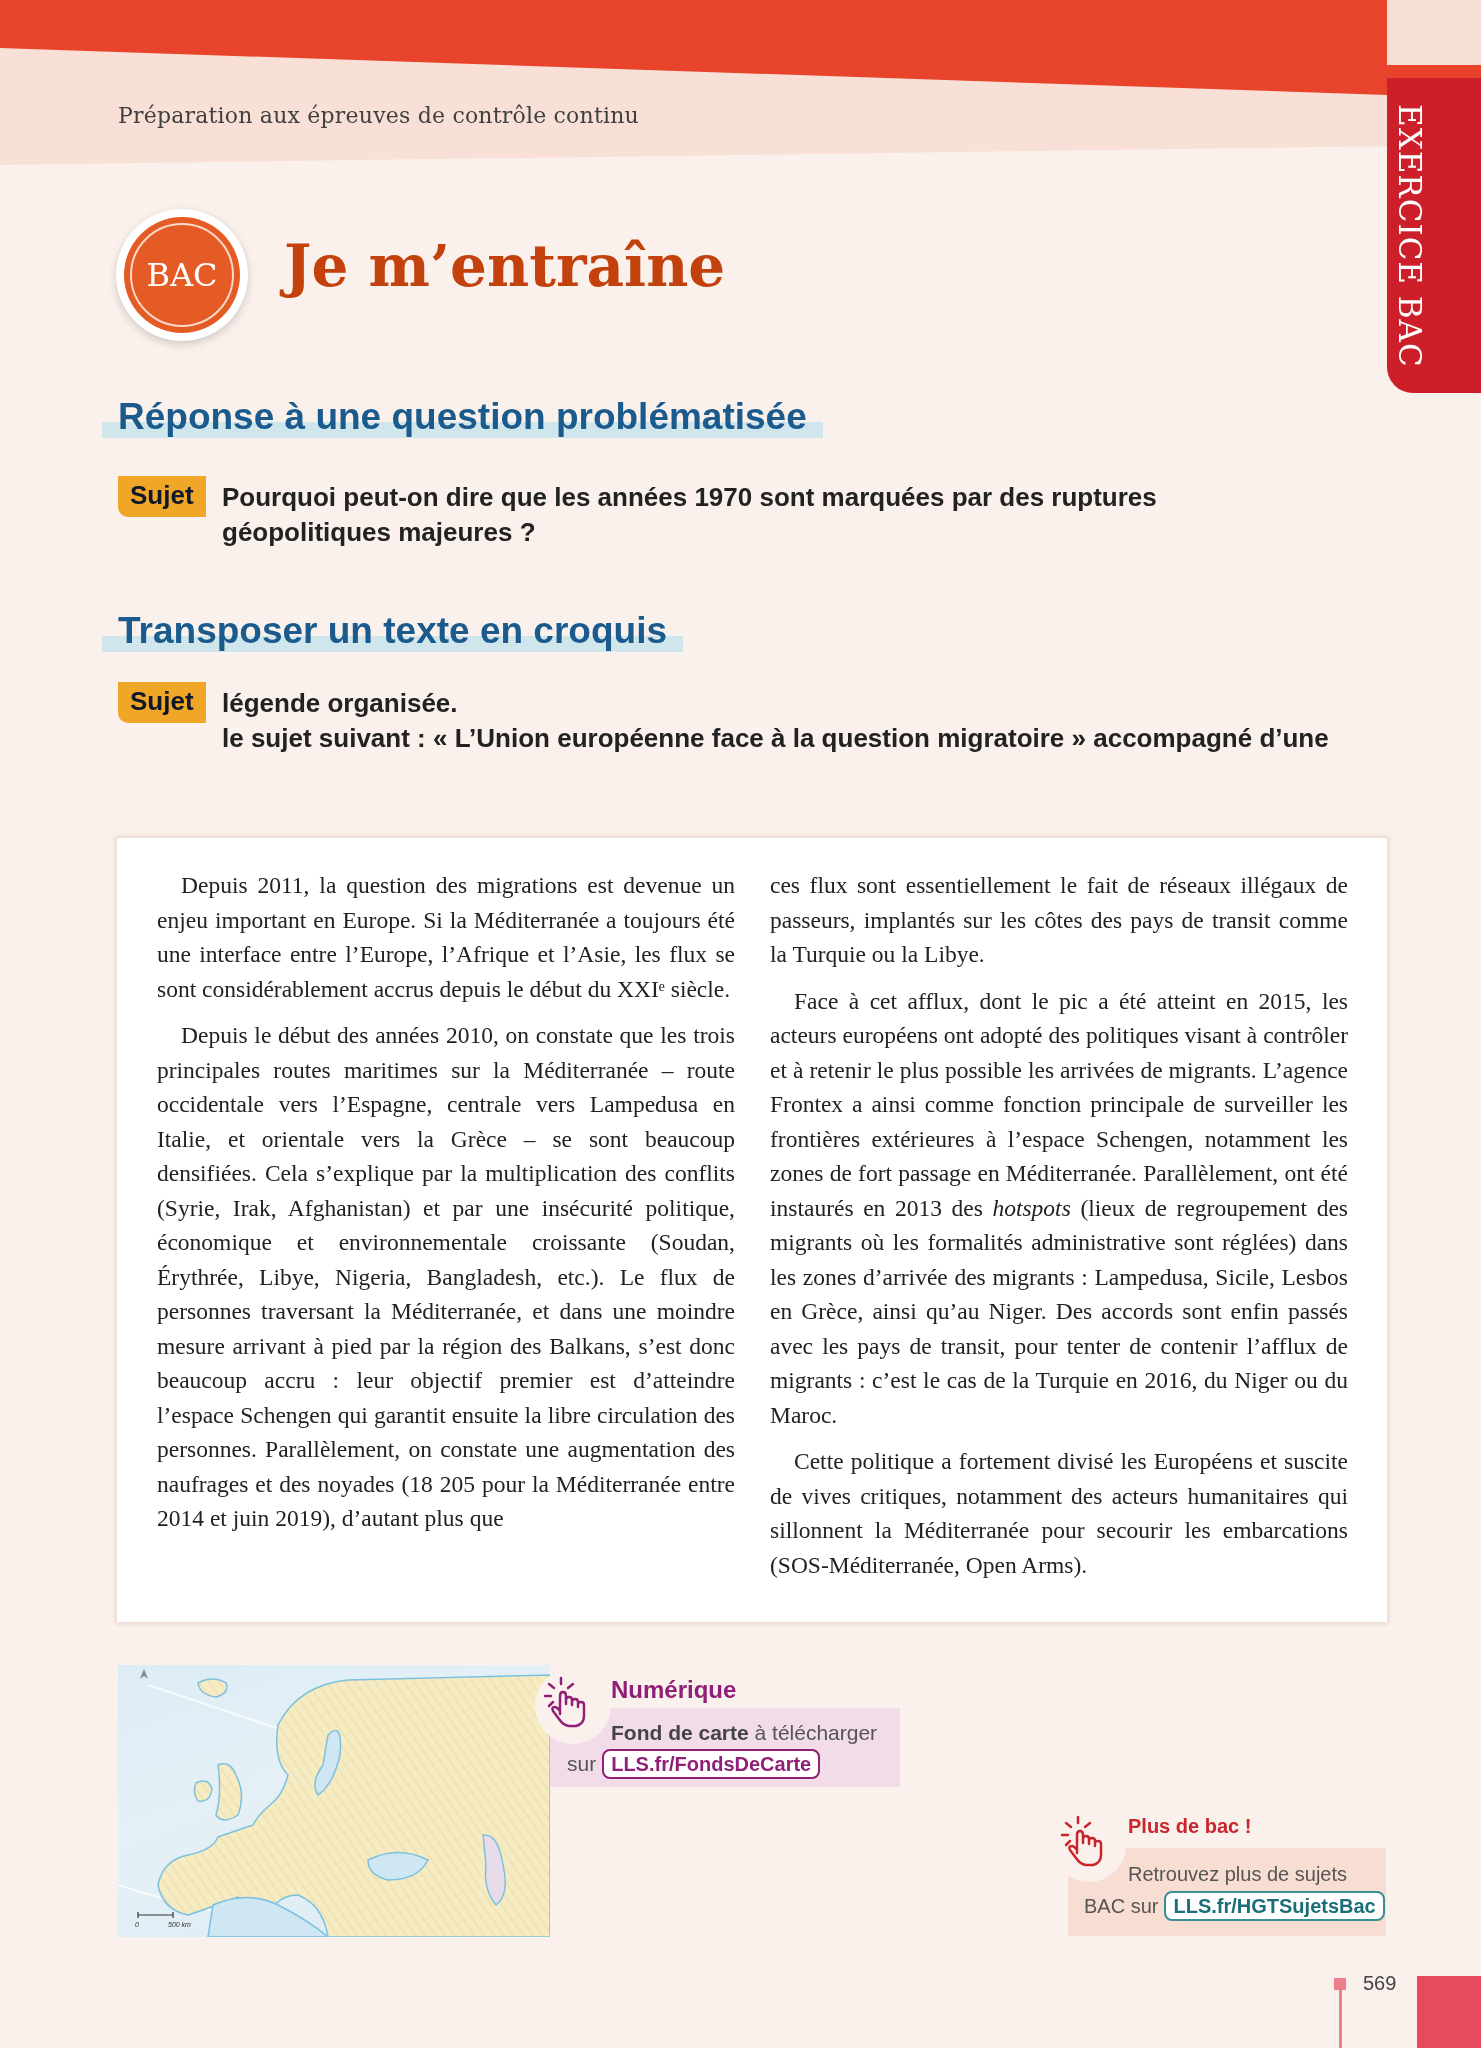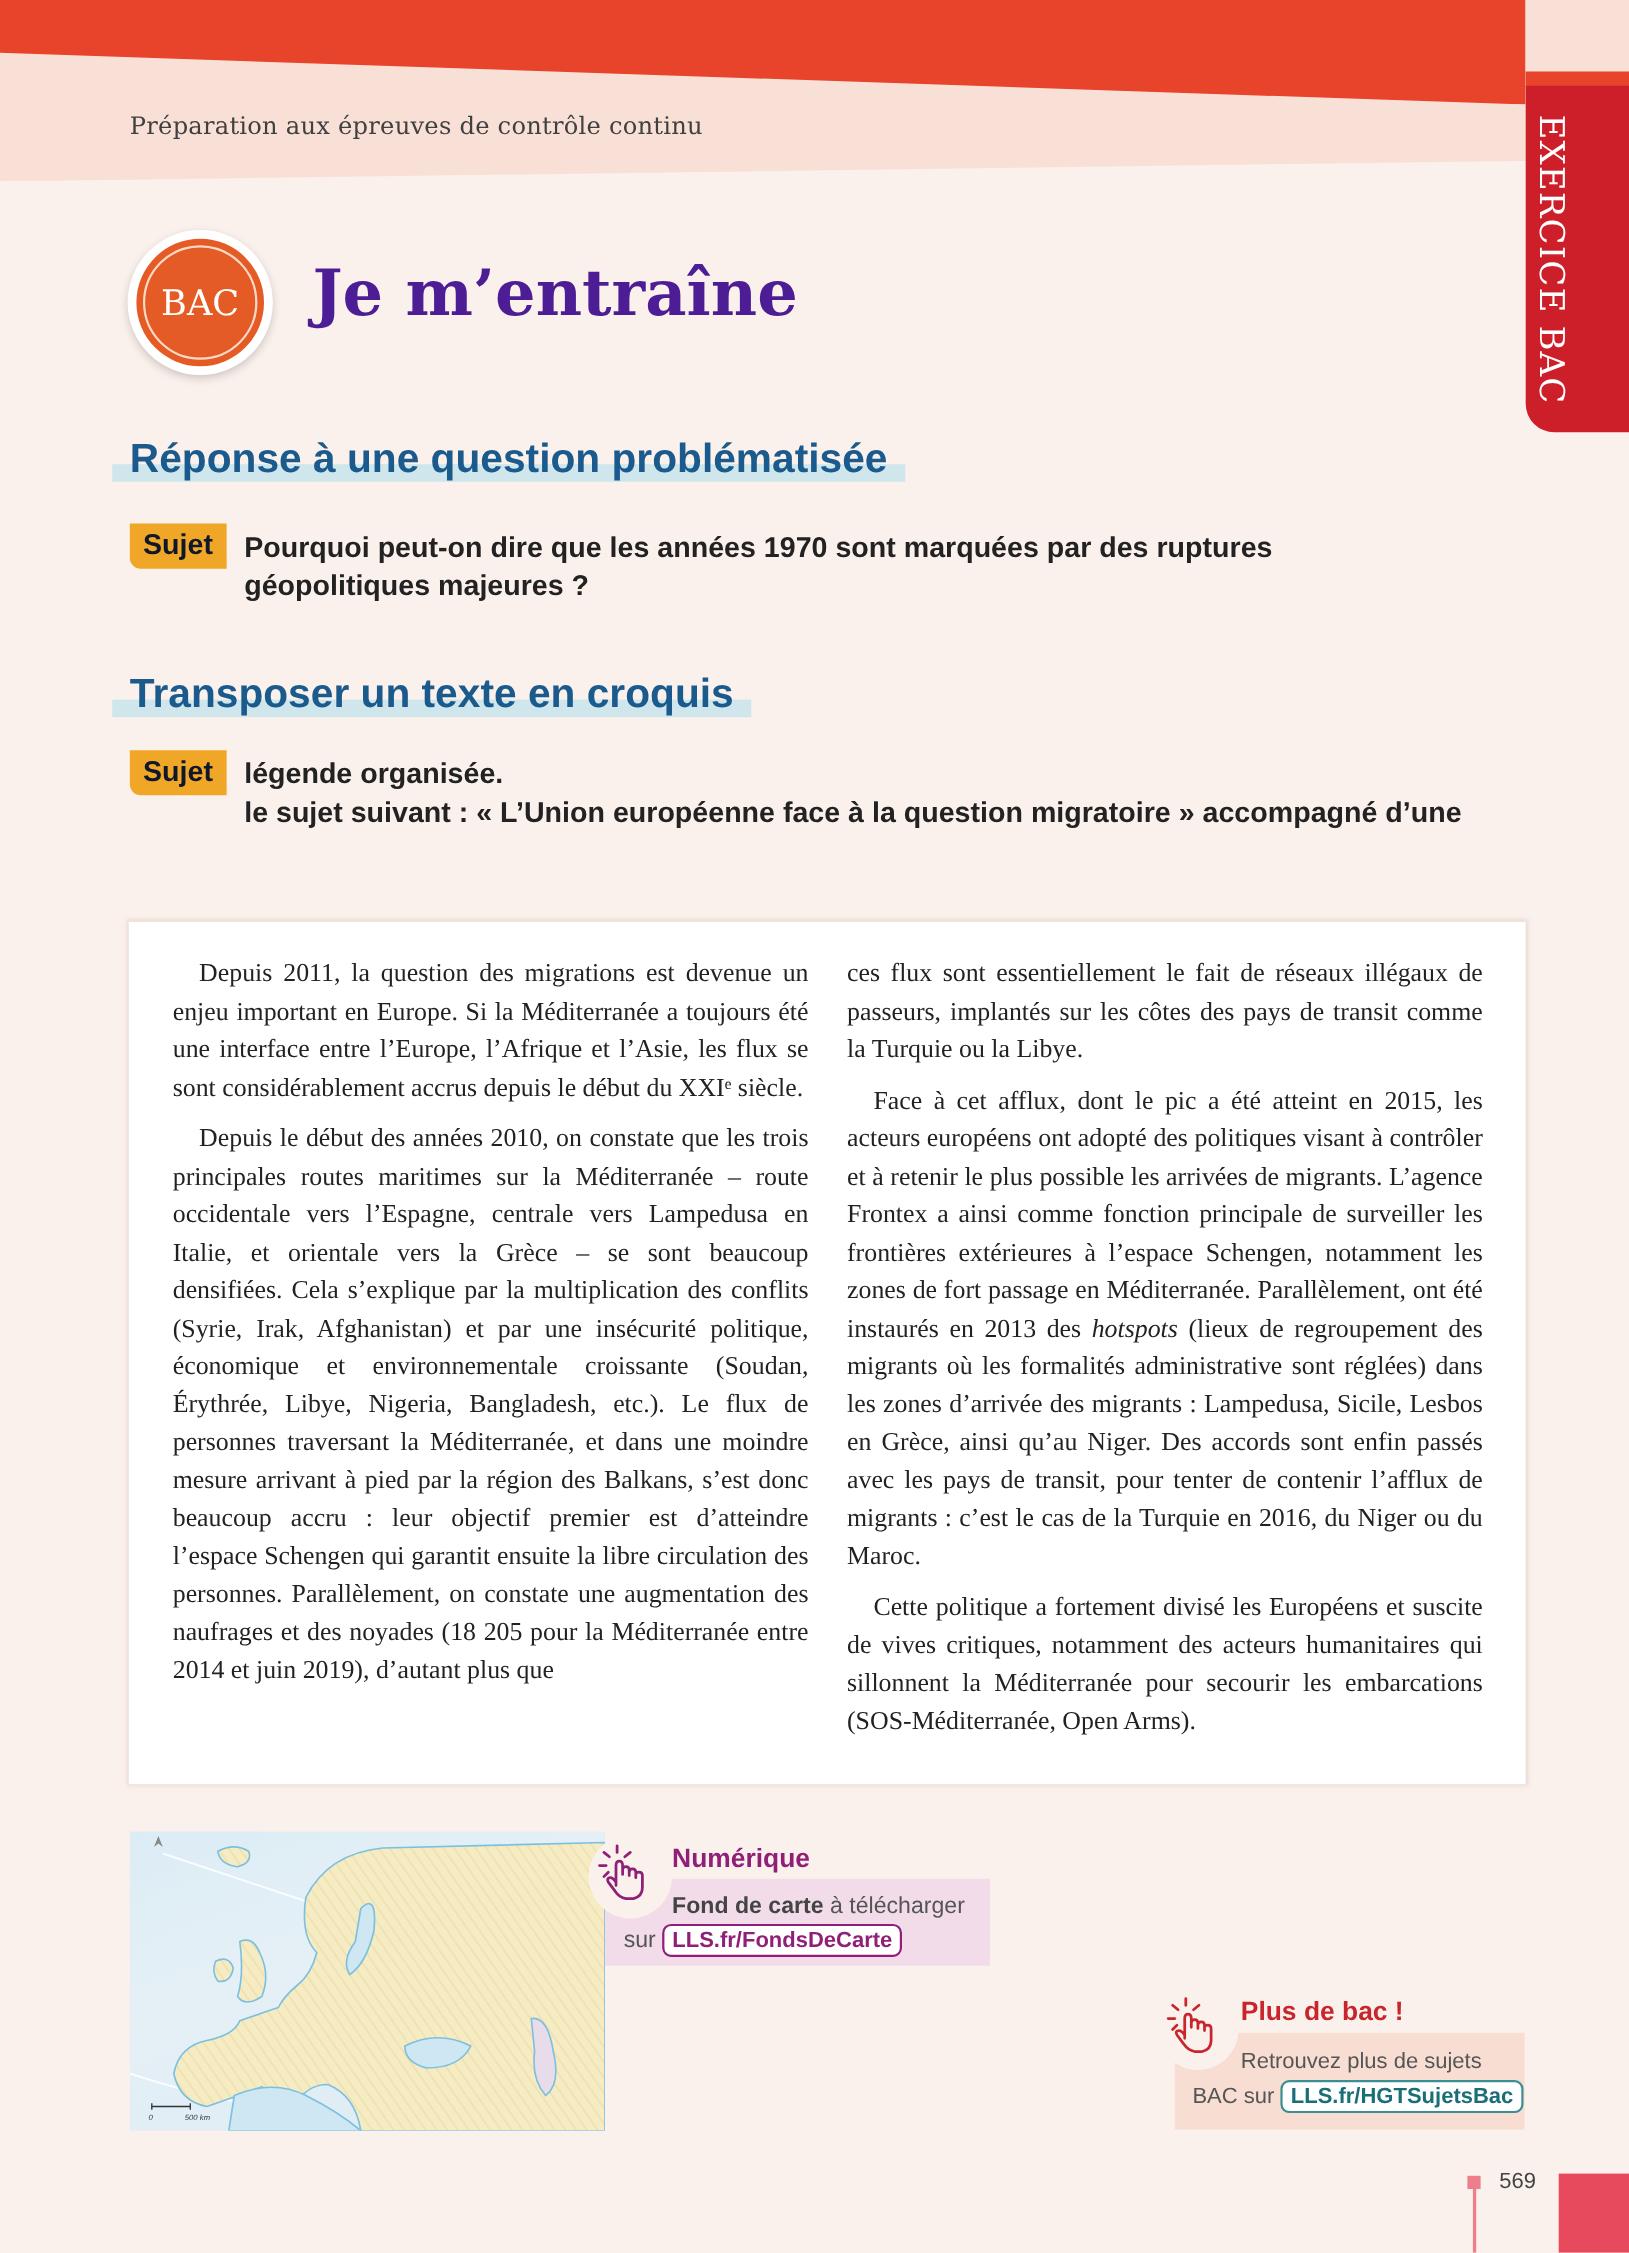--- a/index.html
+++ b/index.html
@@ -60,21 +60,21 @@
     position: absolute; left: 6px; top: 6px; width: 104px; height: 104px;
     border-radius: 50%; border: 2px solid #fbd9c6;
   }
   .bac-text {
     position: absolute; left: 0; top: 0; width: 116px; height: 116px;
     display: flex; align-items: center; justify-content: center;
     font-family: "DejaVu Serif", serif; font-size: 32px; color: #fff;
   }
   .page-title {
     position: absolute; left: 284px; top: 232px;
-    font-family: "DejaVu Serif", serif; font-size: 58px; color: #4c1d95;
+    font-family: "DejaVu Serif", serif; font-size: 58px; color: #c2410c;
   }
   
   .section-title {
     position: absolute; left: 102px;
     font-family: "Liberation Sans", sans-serif; font-weight: bold;
     font-size: 37px; color: #1a5a8c;
     padding: 0 16px;
   }
   .section-title .hl {
     position: absolute; left: 0; right: 0; bottom: 0; height: 16px;
@@ -149,21 +149,21 @@
   .bac-bg {
     position: absolute; left: 1068px; top: 1848px; width: 318px; height: 88px;
     background: #f8ddd2;
   }
   .bac-circle {
     position: absolute; left: 1052px; top: 1808px; width: 74px; height: 74px;
     border-radius: 50%; background: #fbf1ec;
   }
   .bac-title {
     position: absolute; left: 1128px; top: 1815px;
-    font-weight: bold; font-size: 24px; color: #c9252d;
+    font-weight: bold; font-size: 20px; color: #c9252d;
   }
   .bac-line1 {
     position: absolute; left: 1128px; top: 1863px;
     font-size: 20px; color: #555;
   }
   .bac-line2 {
     position: absolute; left: 1084px; top: 1891px;
     font-size: 20px; color: #555; display: flex; align-items: center; gap: 6px; text-align: center;
   }
   .hand-icon { position: absolute; }

